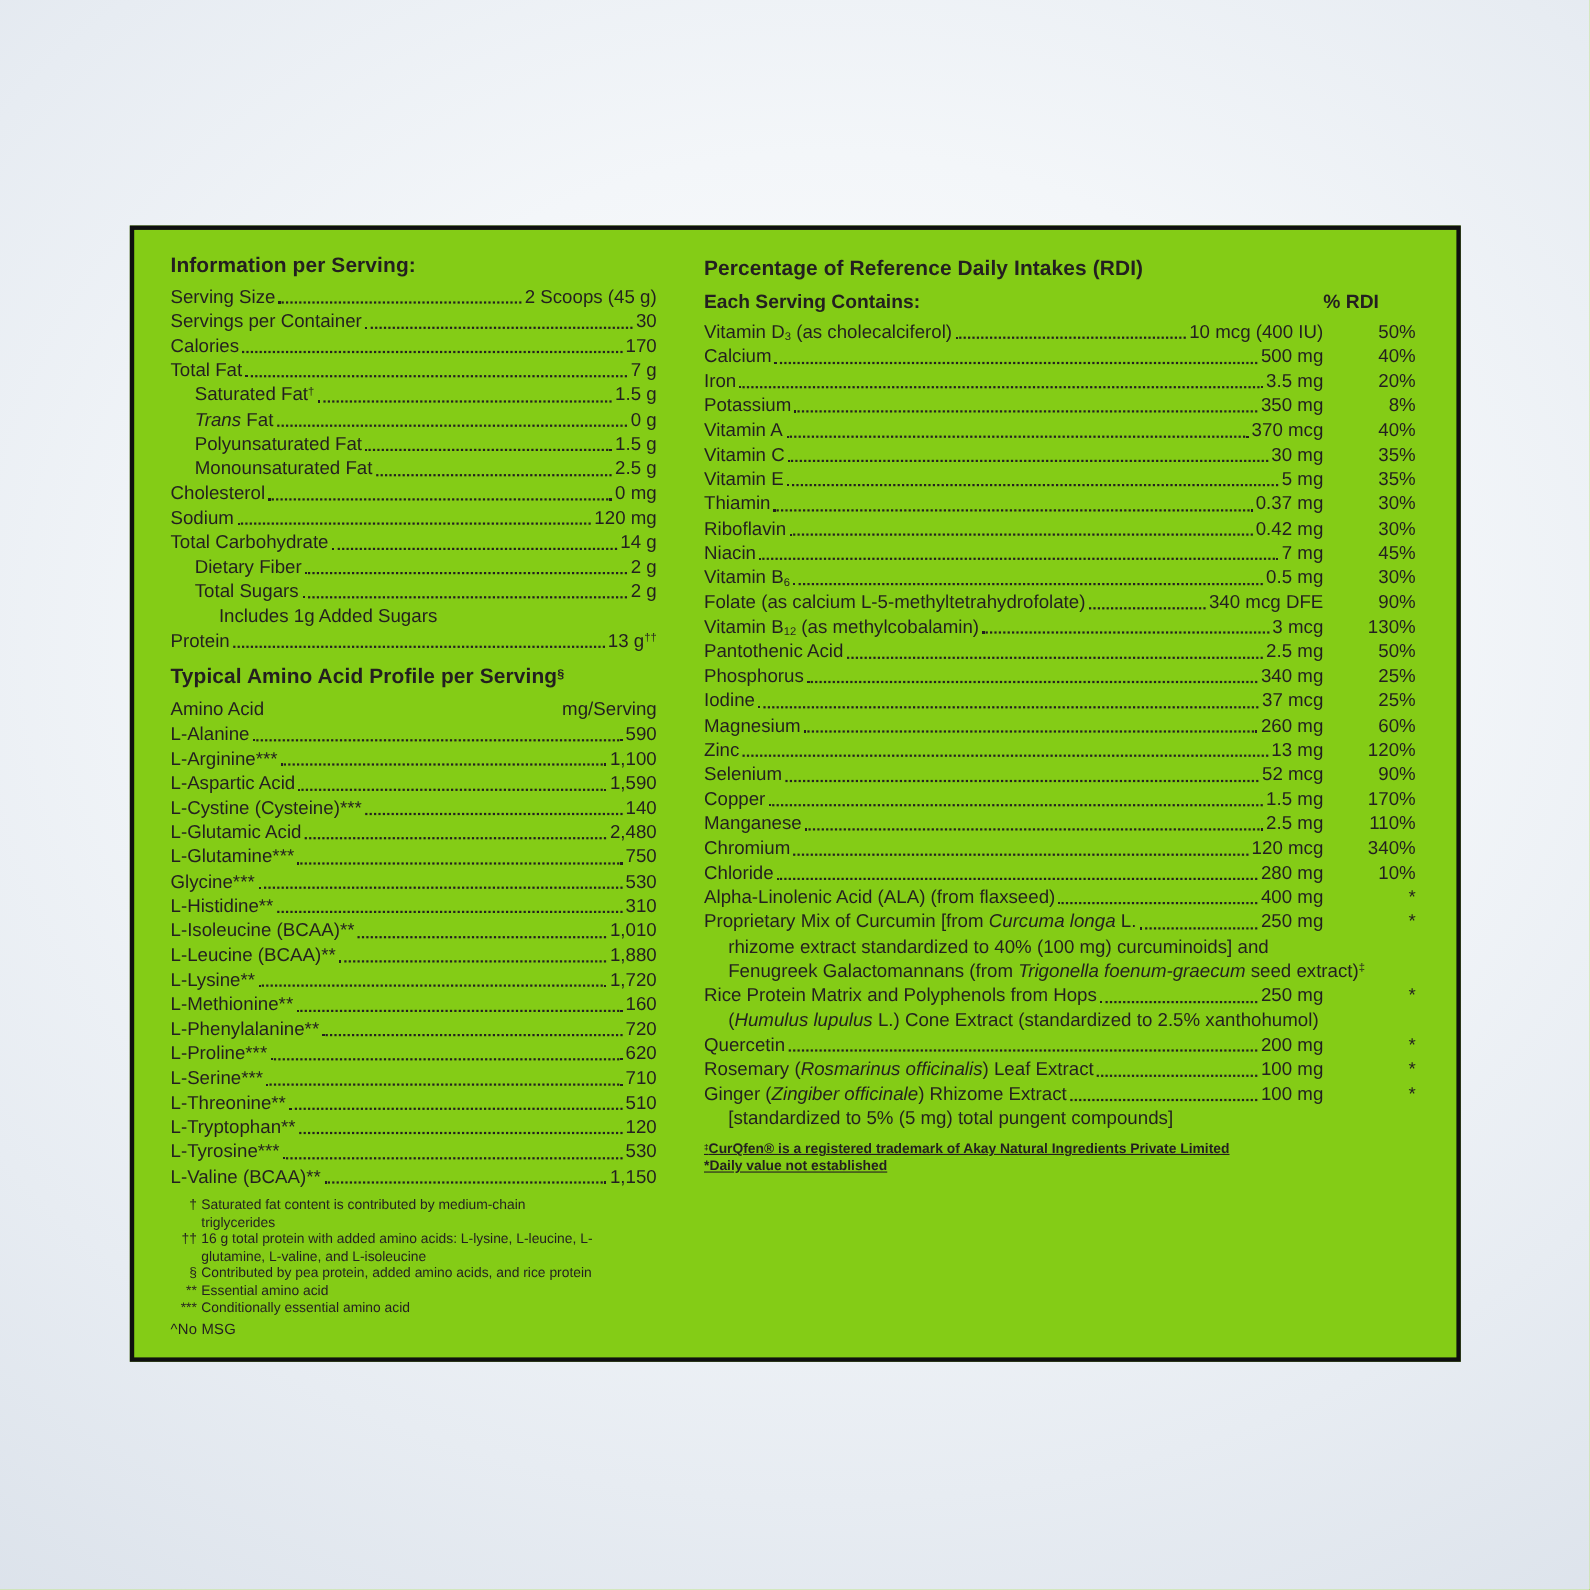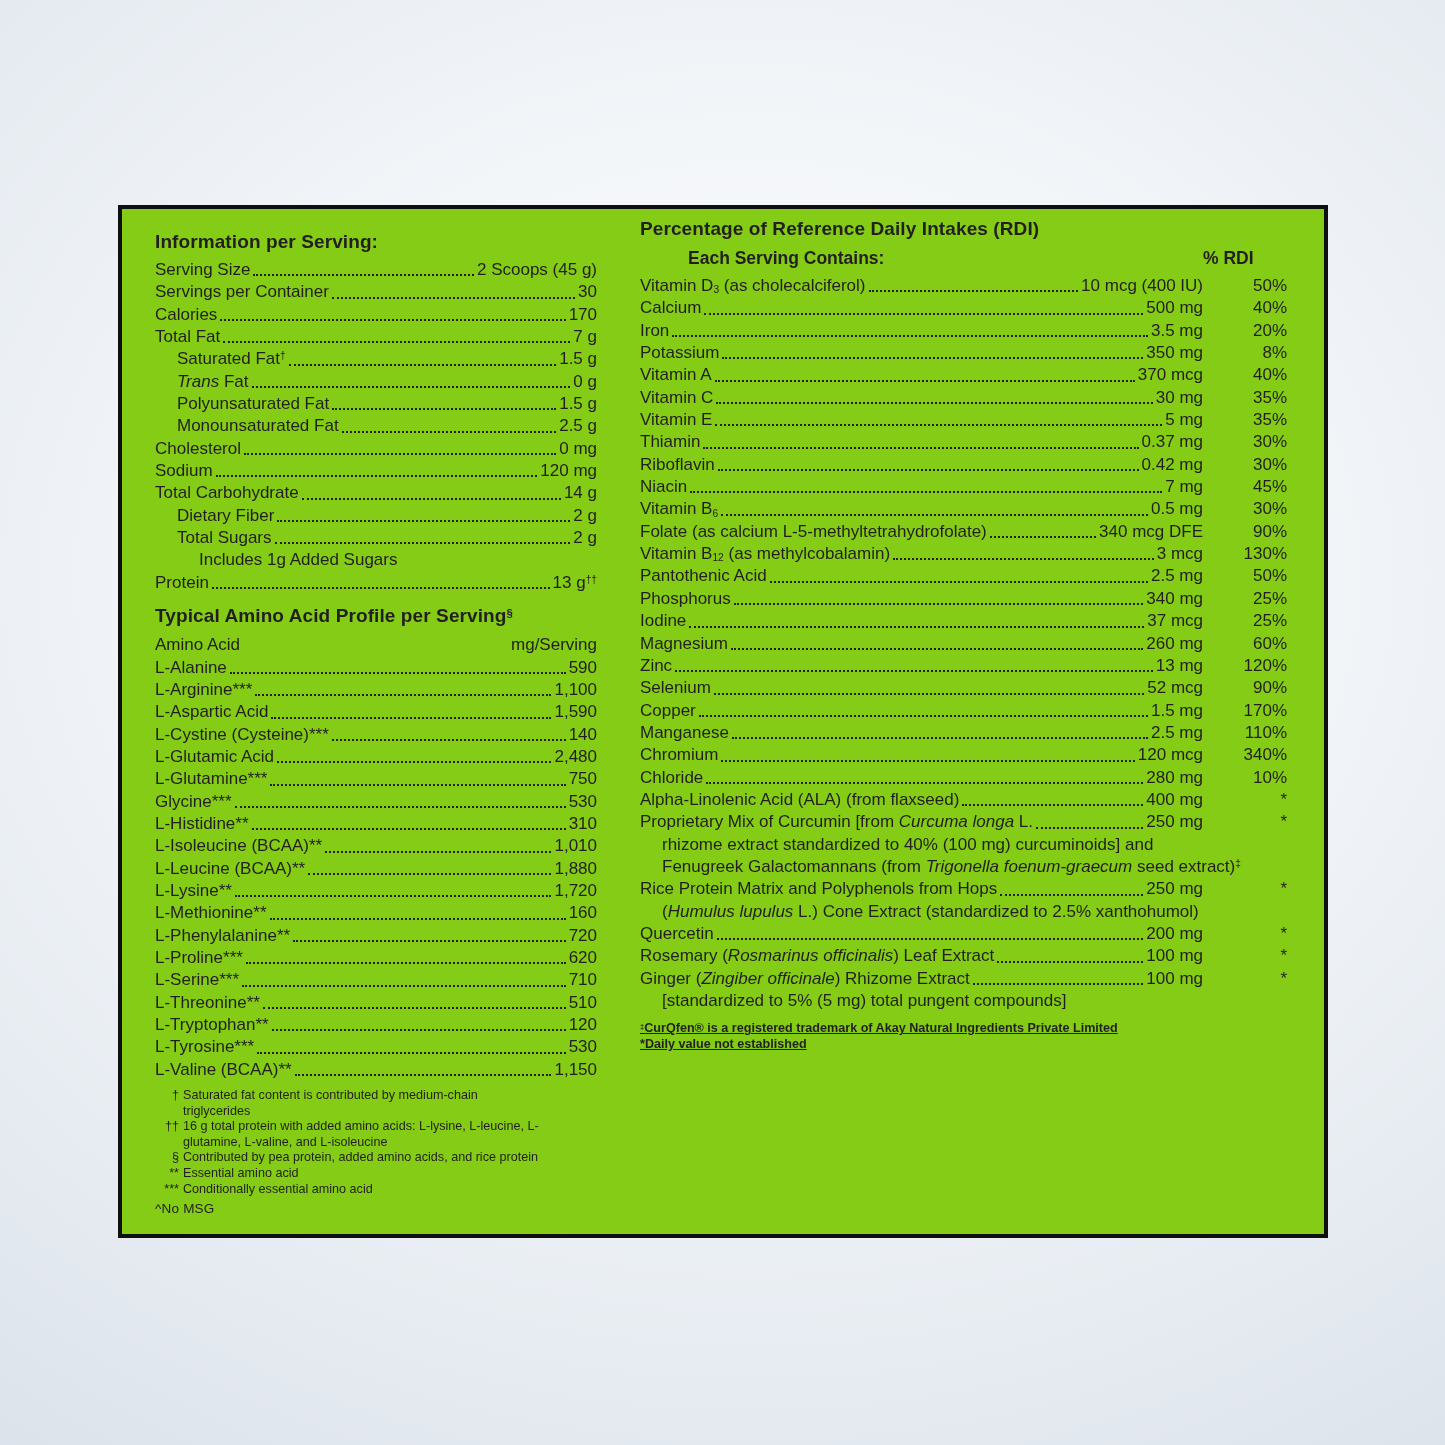--- a/index.html
+++ b/index.html
@@ -13,24 +13,24 @@
        #fdfdfe 0%, #f3f6f9 38%, #e7ecf2 68%, #d9e0e9 100%);
   }
   .label-box {
     position:absolute; left:118px; top:205px;
     width:1210px; height:1033px;
     background:#ffffff;
     border:4px solid #0f0f0f;
   }
   .col { position:absolute; }
   .col-left  { left:33px;  top:21px; width:442px; }
-  .col-right { left:518px; top:8px; width:647px; }
+  .col-right { left:518px; top:24px; width:647px; }
 
   .sec-heading { font-size:19px; font-weight:bold; line-height:24px; letter-spacing:.1px; }
-  .subhead-row { display:flex; font-size:17.5px; font-weight:bold; line-height:24px; margin-top:5px;margin-left:48px; }
+  .subhead-row { display:flex; font-size:17.5px; font-weight:bold; line-height:24px; margin-top:5px; }
   .subhead-row .spacer { flex:1; }
   .rdi-head { flex:none; width:84px; text-align:left; }
 
   .rows { margin-top:5px; }
   .trow {
     display:flex; align-items:baseline;
     font-size:17px; line-height:22.35px;
     white-space:nowrap;
   }
   .indent1 { padding-left:22px; }

